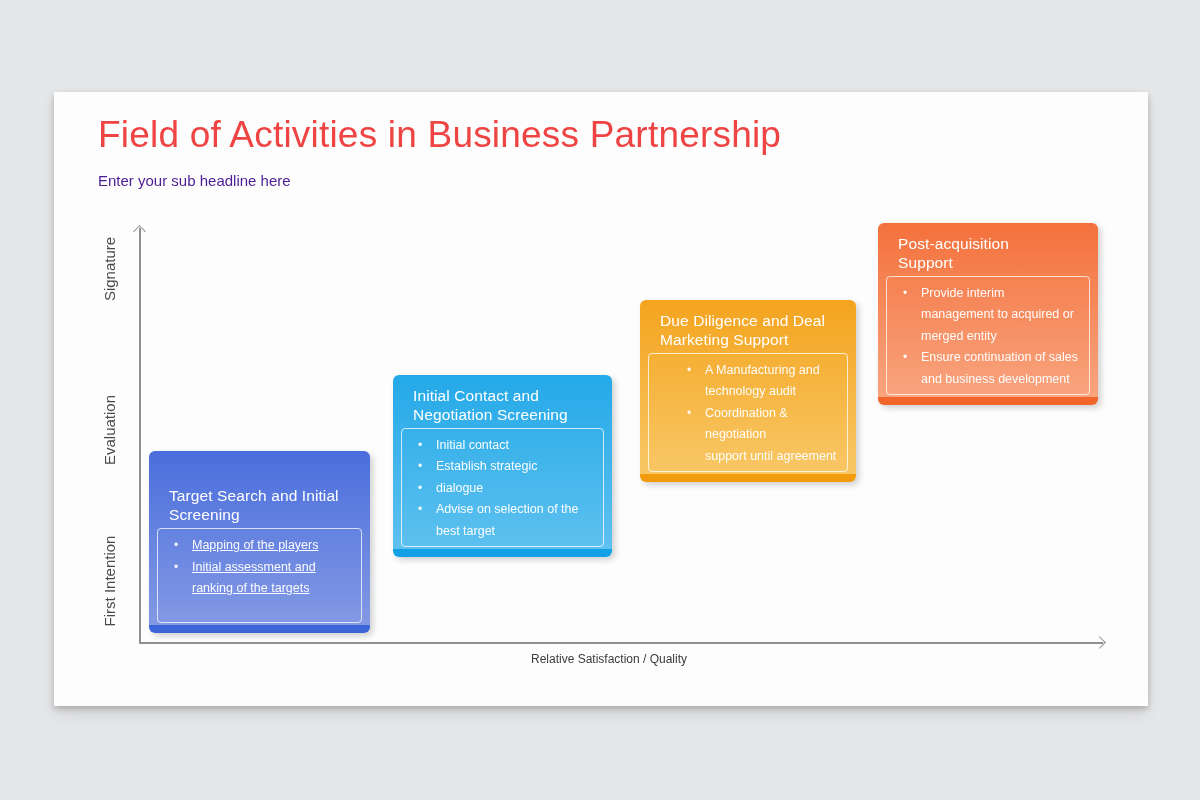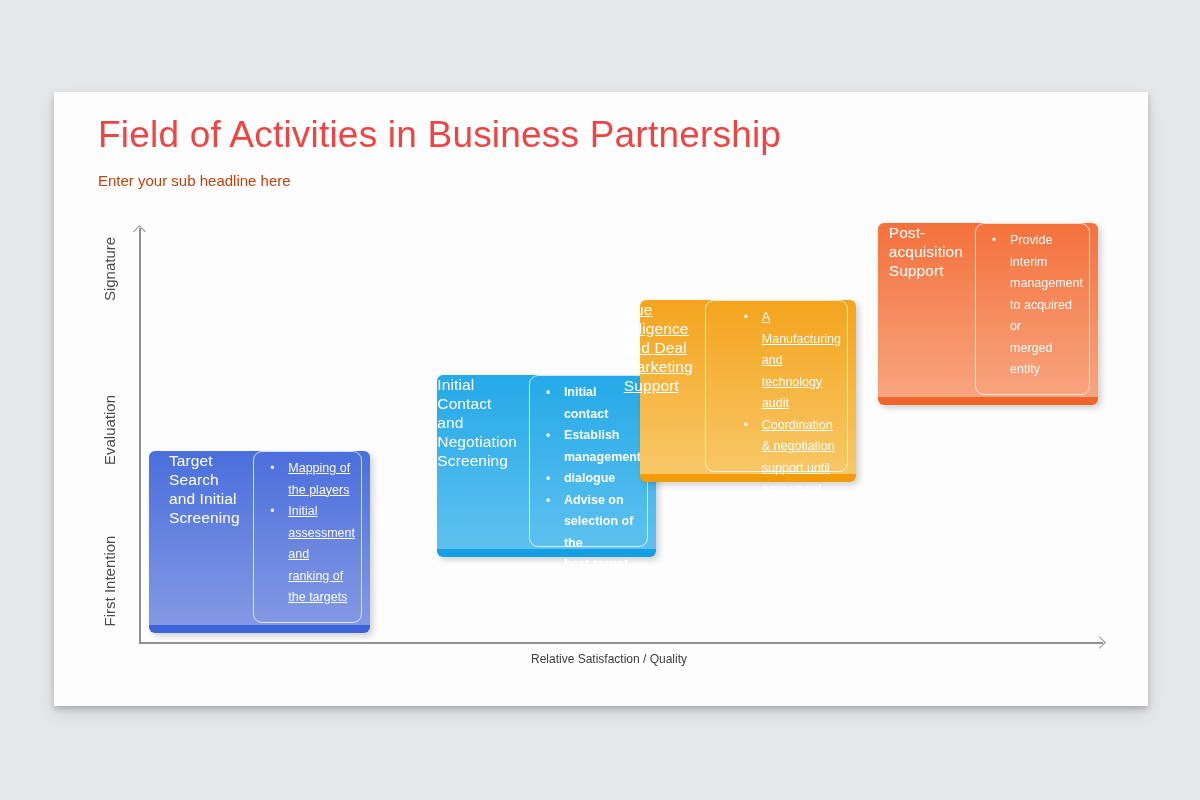--- a/index.html
+++ b/index.html
@@ -15,21 +15,21 @@
     background:#fdfdfd;
     box-shadow:0 3px 6px rgba(0,0,0,0.22), 0 8px 18px rgba(0,0,0,0.08);
   }
   .slide-title {
     position:absolute; left:44px; top:22px;
     font-size:37px; font-weight:400; color:#ef4444; letter-spacing:0.2px;
     white-space:nowrap;
   }
   .slide-subtitle {
     position:absolute; left:44px; top:80px;
-    font-size:15px; color:#c2410c;
+    font-size:15px; color:#4c1d95;
   }
   
   .y-axis-line {
     position:absolute; left:85px; top:136px; width:1.5px; height:415px;
     background:#8d8f91;
   }
   .x-axis-line {
     position:absolute; left:85px; top:550px; width:964px; height:1.5px;
     background:#8d8f91;
   }
@@ -51,40 +51,40 @@
     position:absolute; left:555px; top:560px;
     transform:translateX(-50%);
     font-size:12px; color:#3c3c3c; white-space:nowrap;
   }
   
   .box {
     position:absolute; height:182px;
     border-radius:6px;
     border-bottom:8px solid;  
     box-shadow:3px 3px 6px rgba(0,0,0,0.18);
-    display:flex; flex-direction:row; justify-content:flex-end;
+    display:flex; flex-direction:column; justify-content:flex-end;
     padding:0 8px 2px 8px;
     color:#fff;
   }
   .box.b1 { left:95px;  top:359px; width:221px; }
   .box.b2 { left:339px; top:283px; width:219px; }
-  .box.b3 { left:586px; top:208px; width:216px;text-decoration:underline; }
+  .box.b3 { left:586px; top:208px; width:216px; }
   .box.b4 { left:824px; top:131px; width:220px; }
   .box-title {
     font-size:15.5px; font-weight:400; line-height:19px;
     margin:0 12px 4px 12px;
     white-space:pre-line; letter-spacing:0.1px;
   }
   .box-frame {
     border:1px solid rgba(255,255,255,0.75);
-    border-radius:9px;
+    border-radius:4px;
     padding:6px 6px 4px 0;
   }
   .b1 .box-frame { min-height:95px;text-decoration:underline; }
-  .b2 .box-frame { min-height:117px;font-weight:bold; }
+  .b2 .box-frame { min-height:117px; }
   .b3 .box-frame { min-height:107px;padding-left:22px; }
   .b4 .box-frame { min-height:114px; }
   .box-bullets { list-style:none; }
   .box-bullets li {
     position:relative;
     padding-left:34px;
     font-size:12.5px; line-height:21.5px;
     white-space:pre-line;
     color:rgba(255,255,255,0.97);
   }
@@ -117,27 +117,27 @@
 Screening</div>
     <div class="box-frame">
       <ul class="box-bullets">
         <li>Mapping of the players</li>
         <li>Initial assessment and
 ranking of the targets</li>
       </ul>
     </div>
   </div>
 
-  <div class="box b2" style="background: linear-gradient(rgb(36, 169, 232) 0%, rgb(94, 193, 239) 100%); border-bottom-color: rgb(20, 160, 228); margin-left: 44px;">
+  <div class="box b2" style="background: linear-gradient(rgb(36, 169, 232) 0%, rgb(94, 193, 239) 100%); border-bottom-color: rgb(20, 160, 228);">
     <div class="box-title">Initial Contact and
 Negotiation Screening</div>
     <div class="box-frame">
       <ul class="box-bullets">
         <li>Initial contact</li>
-        <li>Establish management</li>
+        <li>Establish strategic</li>
         <li>dialogue</li>
         <li>Advise on selection of the
 best target</li>
       </ul>
     </div>
   </div>
 
   <div class="box b3" style="background: linear-gradient(rgb(244, 164, 30) 0%, rgb(248, 199, 102) 100%); border-bottom-color: rgb(242, 155, 13);">
     <div class="box-title">Due Diligence and Deal
 Marketing Support</div>
@@ -152,17 +152,19 @@
   </div>
 
   <div class="box b4" style="background: linear-gradient(rgb(244, 113, 60) 0%, rgb(248, 164, 127) 100%); border-bottom-color: rgb(241, 101, 43);">
     <div class="box-title">Post-acquisition
 Support</div>
     <div class="box-frame">
       <ul class="box-bullets">
         <li>Provide interim
 management to acquired or
 merged entity</li>
+        <li>Ensure continuation of sales
+and business development</li>
       </ul>
     </div>
   </div>
 
 </div>
 
 </body></html>

